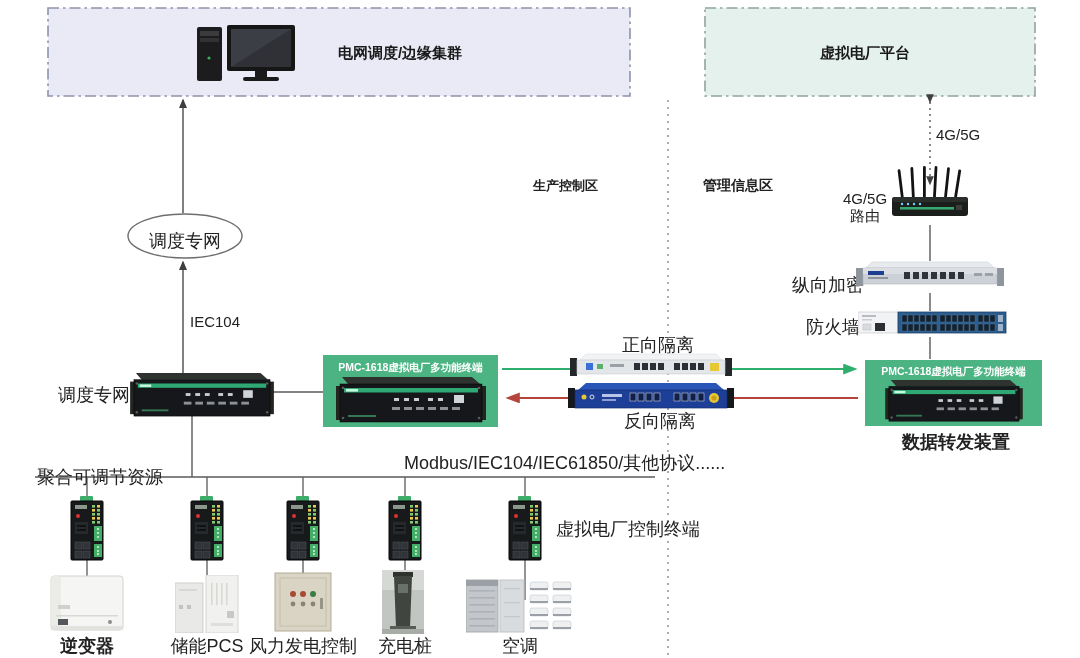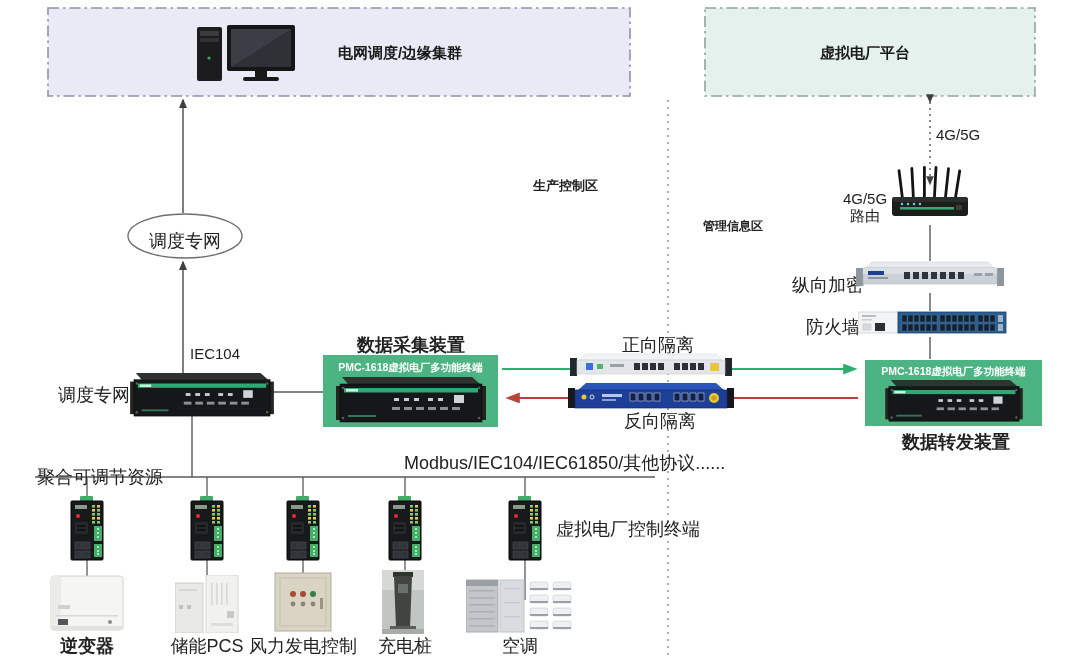--- a/index.html
+++ b/index.html
@@ -63,38 +63,38 @@
     <path d="M930,225 V261" stroke="#5a5a5a" stroke-width="1.4"></path>
     <path d="M930,293 V311" stroke="#5a5a5a" stroke-width="1.4"></path>
     <path d="M930,337 V359" stroke="#5a5a5a" stroke-width="1.4"></path>
 
     <ellipse cx="185" cy="236" rx="57" ry="22" fill="#ffffff" stroke="#6e6e6e" stroke-width="1.4"></ellipse>
   </svg>
 
   <div class="zone-title" style="left:785px;top:44px;width:160px;">虚拟电厂平台</div>
   <div class="zone-title" style="left:300px;top:44px;width:200px;">电网调度/边缘集群</div>
   <div class="lbl bold" style="left:533px;top:177px;font-size:13px;">生产控制区</div>
-  <div class="lbl bold" style="left:703px;top:177px;font-size:12px;margin-top:41px;">管理信息区</div>
+  <div class="lbl bold" style="left:703px;top:177px;font-size:14px;">管理信息区</div>
 
   <div class="devwrap" style="left:196px;top:22px;">
     <svg width="102" height="62" viewBox="0 0 102 62">
       <rect x="1" y="5" width="25" height="54" rx="2" fill="#1c1c1e"></rect>
       <rect x="4" y="9" width="19" height="5" fill="#3b3b3d"></rect>
       <rect x="4" y="16" width="19" height="4" fill="#323234"></rect>
       <circle cx="13" cy="36" r="1.6" fill="#3fae5c"></circle>
       <rect x="31" y="3" width="68" height="46" rx="2" fill="#161617"></rect>
       <rect x="35" y="7" width="60" height="38" fill="#303137"></rect>
       <polygon points="35,7 95,7 35,45" fill="#3c3e45"></polygon>
       <rect x="59" y="49" width="12" height="6" fill="#1a1a1b"></rect>
       <rect x="47" y="55" width="36" height="4" rx="2" fill="#1a1a1b"></rect>
     </svg>
   </div>
 
   <div class="lbl center" style="left:128px;top:229px;width:114px;">调度专网</div>
-  <div class="lbl" style="left:190px;top:313px;font-size:15px;margin-top:32px;">IEC104</div>
+  <div class="lbl" style="left:190px;top:313px;font-size:15px;">IEC104</div>
   <div class="lbl" style="left:58px;top:383px;">调度专网</div>
 
   <div class="devwrap" style="left:128px;top:372px;">
     <svg width="148" height="46" viewBox="0 0 150 48">
       <polygon points="12,8 144,8 136,1 6,1" fill="#2f332f"></polygon>
       <rect x="0" y="10" width="6" height="34" fill="#23251f"></rect>
       <rect x="144" y="10" width="6" height="34" fill="#23251f"></rect>
       <rect x="4" y="8" width="142" height="38" fill="#15171a" stroke="#000" stroke-width="0.5"></rect>
       <rect x="8" y="12" width="134" height="4.5" fill="#2fa874"></rect>
       <rect x="10" y="13" width="12" height="2.6" fill="#d8ffe8" opacity="0.9"></rect>
@@ -111,21 +111,20 @@
       <rect x="104" y="31" width="8" height="3" fill="#8d9196"></rect>
         <rect x="116" y="31" width="8" height="3" fill="#8d9196"></rect>
       <rect x="12" y="39" width="28" height="2" fill="#46a06f" opacity="0.7"></rect>
       <circle cx="7" cy="12" r="1.3" fill="#5a5a5a"></circle>
         <circle cx="143" cy="12" r="1.3" fill="#5a5a5a"></circle>
       <circle cx="7" cy="42" r="1.3" fill="#5a5a5a"></circle>
         <circle cx="143" cy="42" r="1.3" fill="#5a5a5a"></circle>
     </svg>
   </div>
 
-  <div class="lbl bold center" style="left:332px;top:333px;width:158px;">数据采集装置</div>
 
   <div class="greenbox" style="left:323px;top:355px;width:175px;height:72px;">
     <div class="pmc-label">PMC-1618虚拟电厂多功能终端</div>
     <svg width="150" height="48" viewBox="0 0 150 48" style="margin-top:1px;">
       <polygon points="12,8 144,8 136,1 6,1" fill="#2f332f"></polygon>
       <rect x="0" y="10" width="6" height="34" fill="#23251f"></rect>
       <rect x="144" y="10" width="6" height="34" fill="#23251f"></rect>
       <rect x="4" y="8" width="142" height="38" fill="#15171a" stroke="#000" stroke-width="0.5"></rect>
       <rect x="8" y="12" width="134" height="4.5" fill="#2fa874"></rect>
       <rect x="10" y="13" width="12" height="2.6" fill="#d8ffe8" opacity="0.9"></rect>

